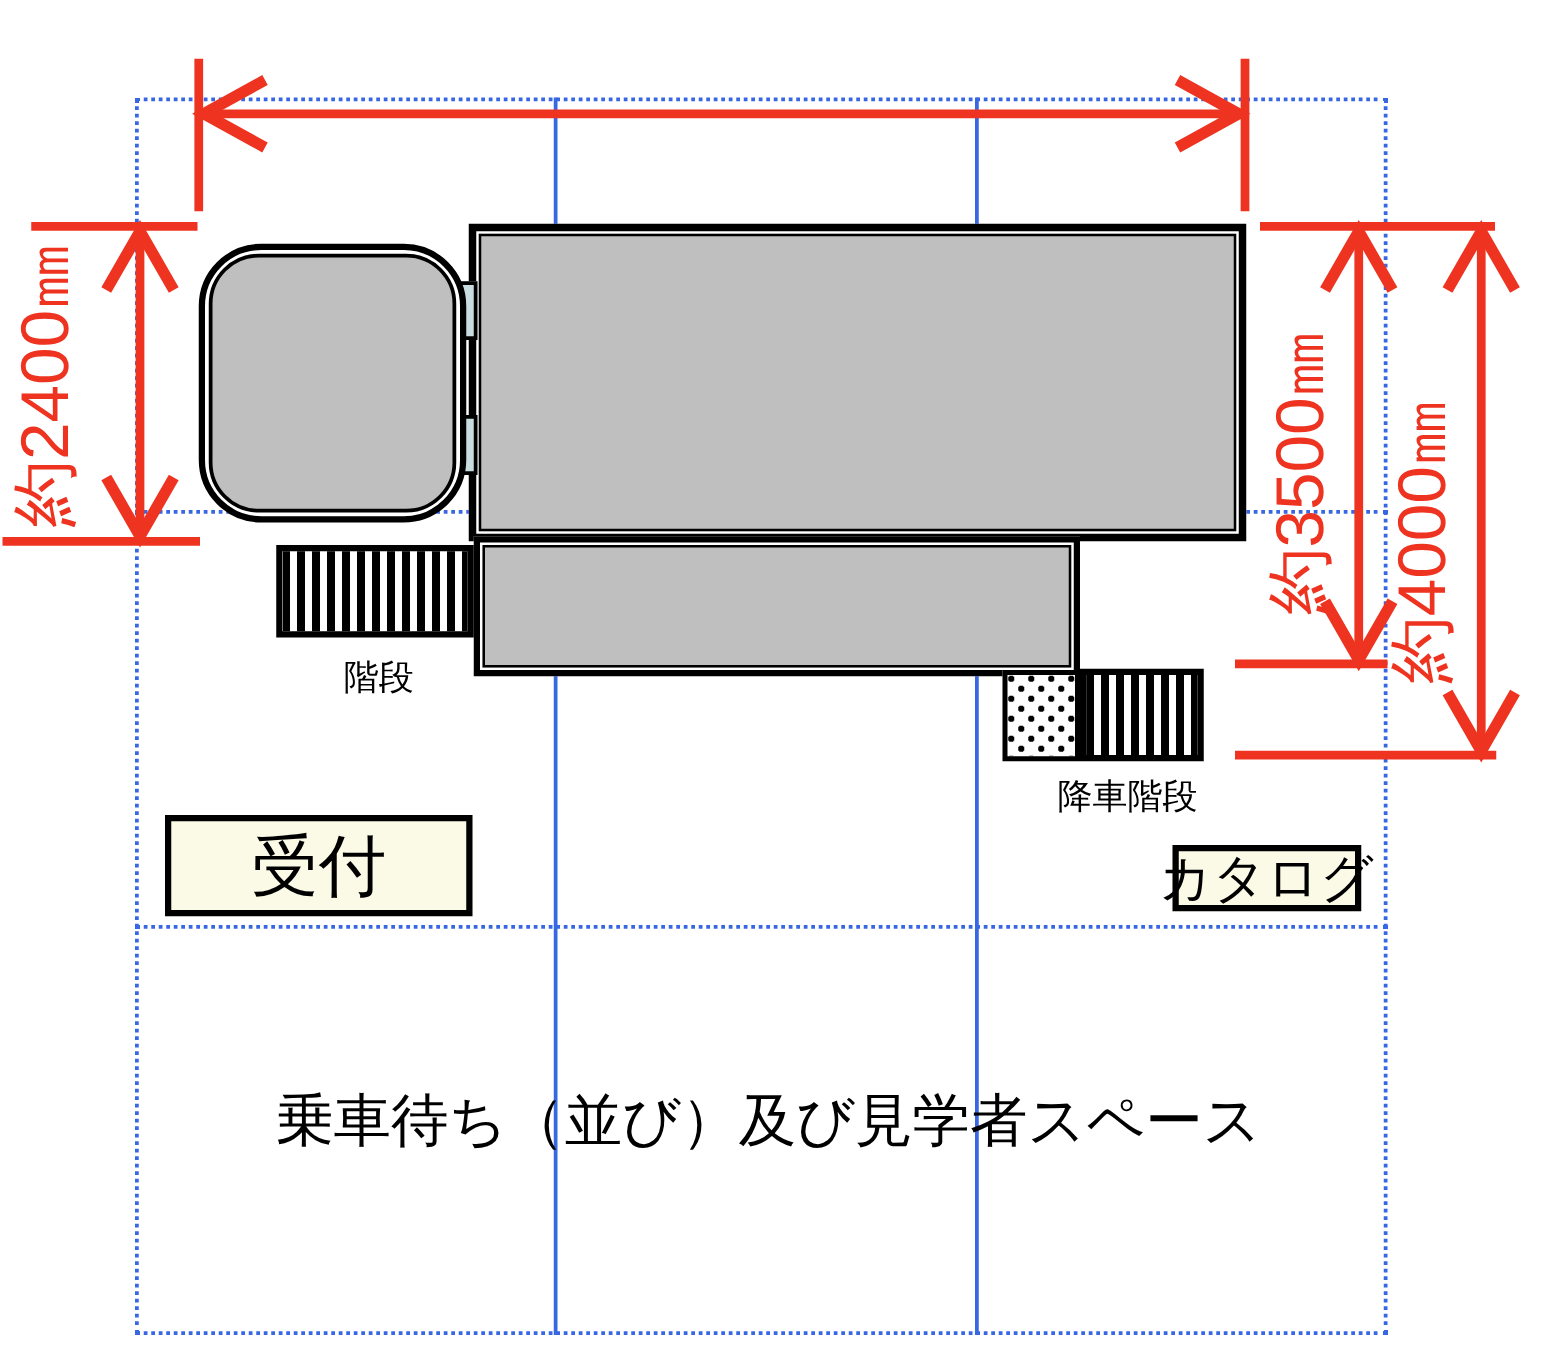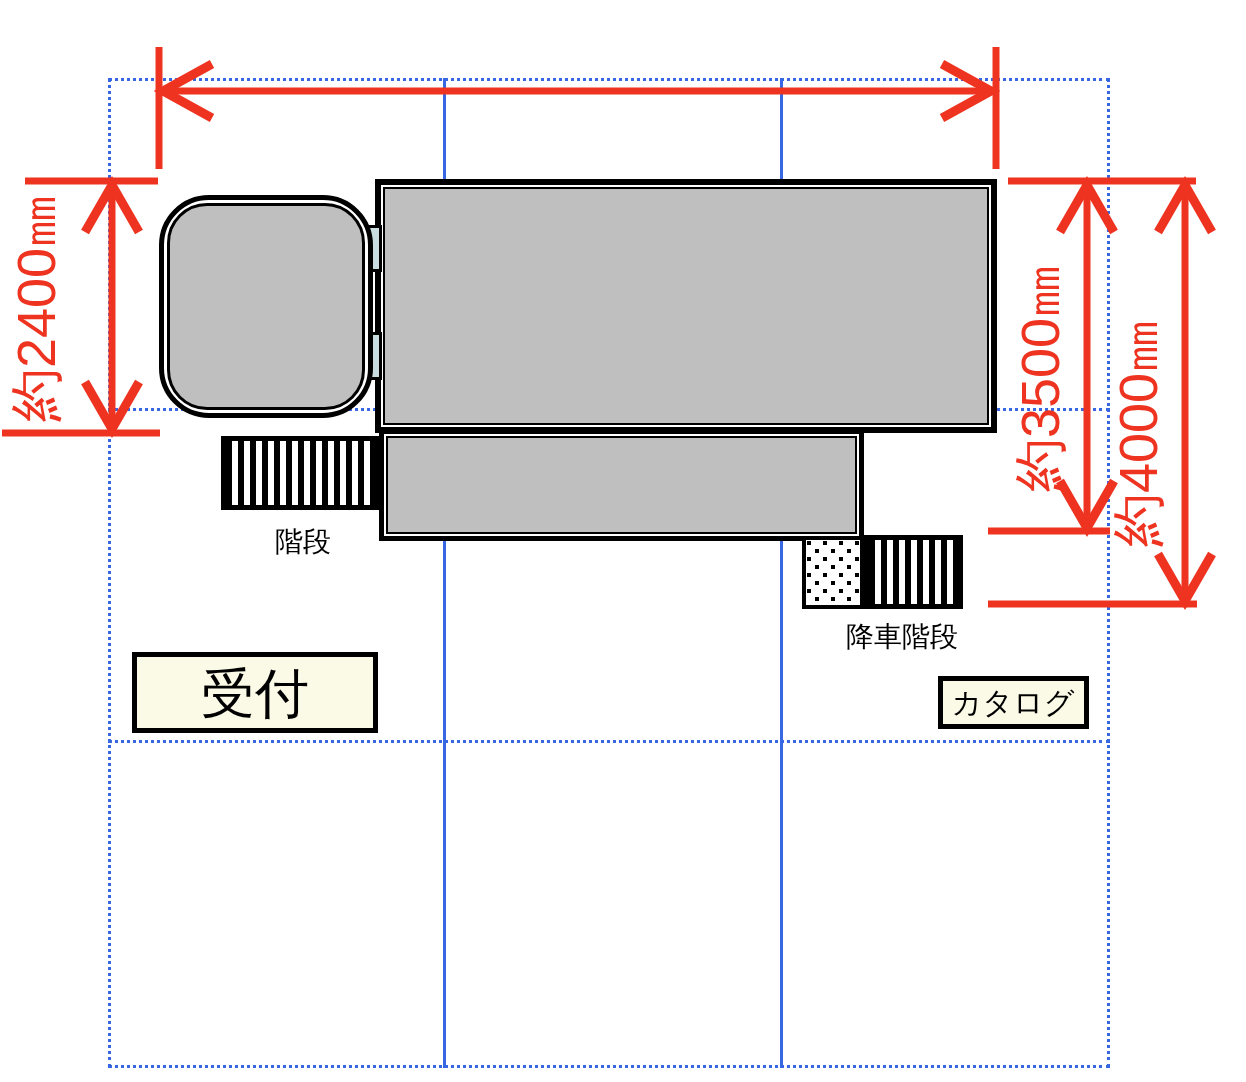--- a/index.html
+++ b/index.html
@@ -38,21 +38,21 @@
   
   .cream{background:#fbfae6;border:5px solid #000;box-sizing:border-box;z-index:2;}
   
   .lbl{
     position:absolute;transform:translate(-50%,-50%);
     white-space:nowrap;color:#000;line-height:1;z-index:5;
   }
   .lbl.red{color:#ee3420;}
   .lbl.vert{transform:translate(-50%,-50%) rotate(-90deg);}
   .f54{font-size:54px;} .f46{font-size:46px;} .f42{font-size:54px;}
-  .f40{font-size:28px;} .f34{font-size:30px;}
+  .f40{font-size:28px;} .f34{font-size:42px;}
   
   .dims{left:0;top:0;z-index:6;pointer-events:none;}
 </style>
 </head>
 <body>
 
 <div class="stage">
 
   <div class="abs grid-outer"></div>
   <div class="abs grid-h" style="top:408px;"></div>
@@ -81,20 +81,21 @@
   <div class="abs dots" style="left:802px;top:536px;width:62px;height:73px;"></div>
   <div class="abs stripes" style="left:864px;top:535px;width:99px;height:74px;"></div>
   <div class="lbl f40" style="left:890px;top:637px;margin-left:12px;">降車階段</div>
 
   <div class="abs cream" style="left:132px;top:652px;width:246px;height:81px;"></div>
   <div class="lbl f42" style="left:255px;top:693px;">受付</div>
 
   <div class="abs cream" style="left:938px;top:676px;width:151px;height:53px;"></div>
   <div class="lbl f34" style="left:1013px;top:703px;">カタログ</div>
 
+  <div class="lbl f46" style="left:615px;top:896px;">乗車待ち（並び）及び見学者スペース</div>
 
   <svg class="abs dims" width="1246" height="1082" viewBox="0 0 1246 1082">
     <g stroke="#ee3420" fill="none" stroke-width="7">
 
       <line x1="159" y1="47" x2="159" y2="169"></line>
       <line x1="996" y1="47" x2="996" y2="169"></line>
       <line x1="25" y1="181" x2="158" y2="181"></line>
       <line x1="2" y1="433" x2="160" y2="433"></line>
       <line x1="1008" y1="181" x2="1196" y2="181"></line>
       <line x1="988" y1="531" x2="1110" y2="531"></line>

